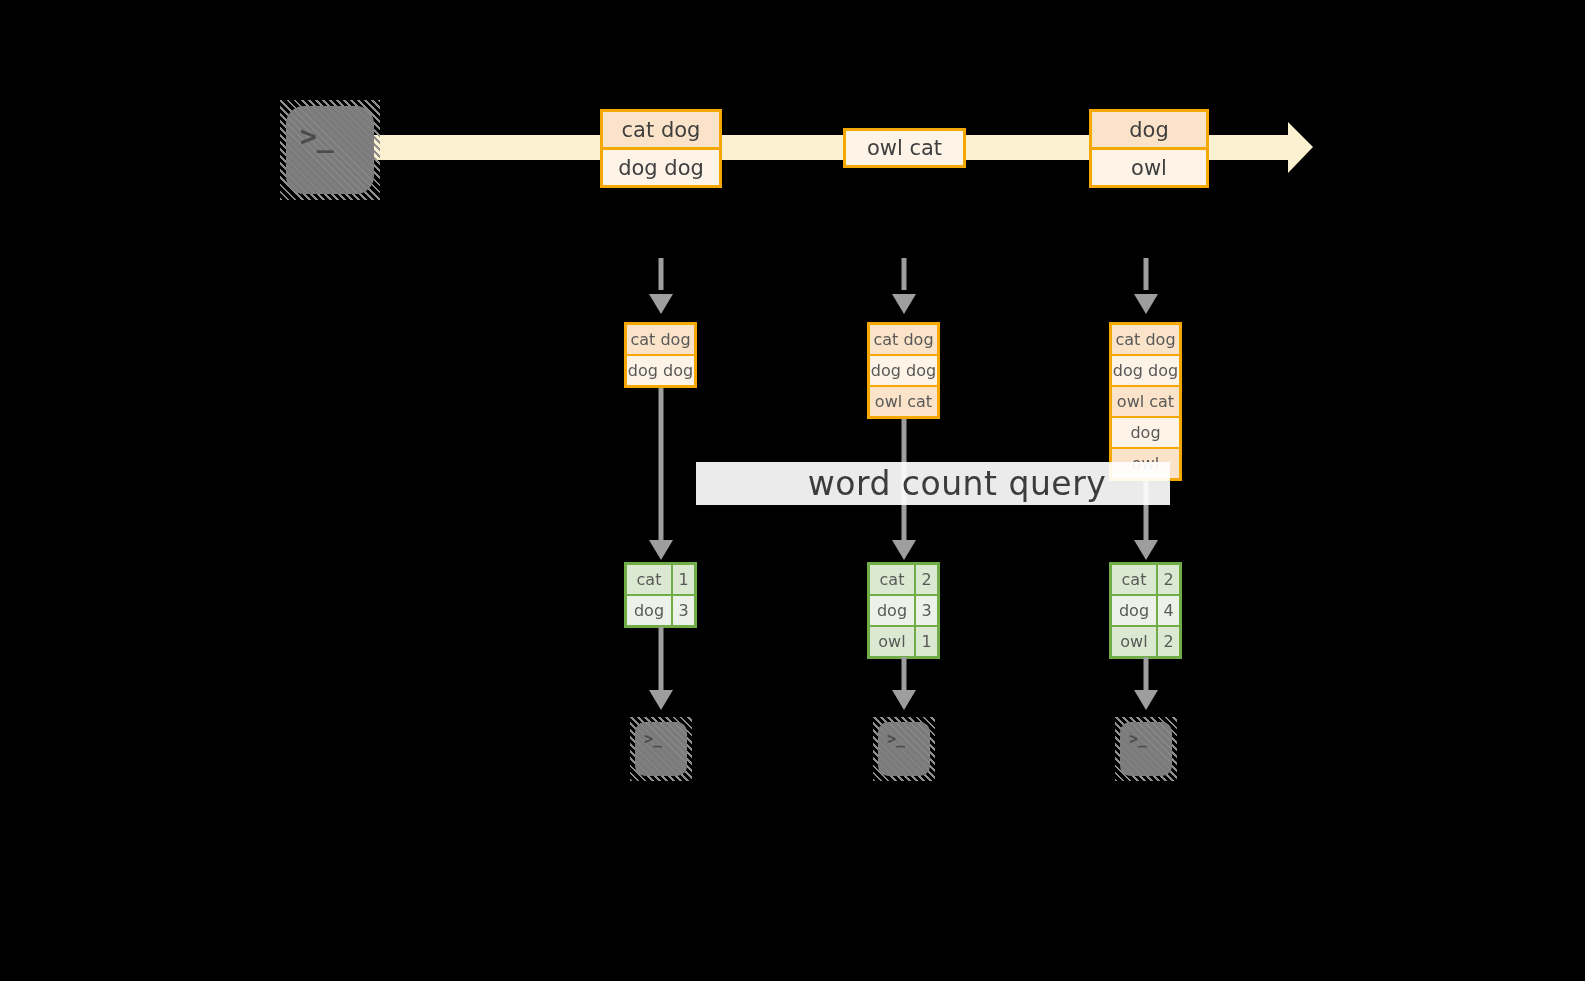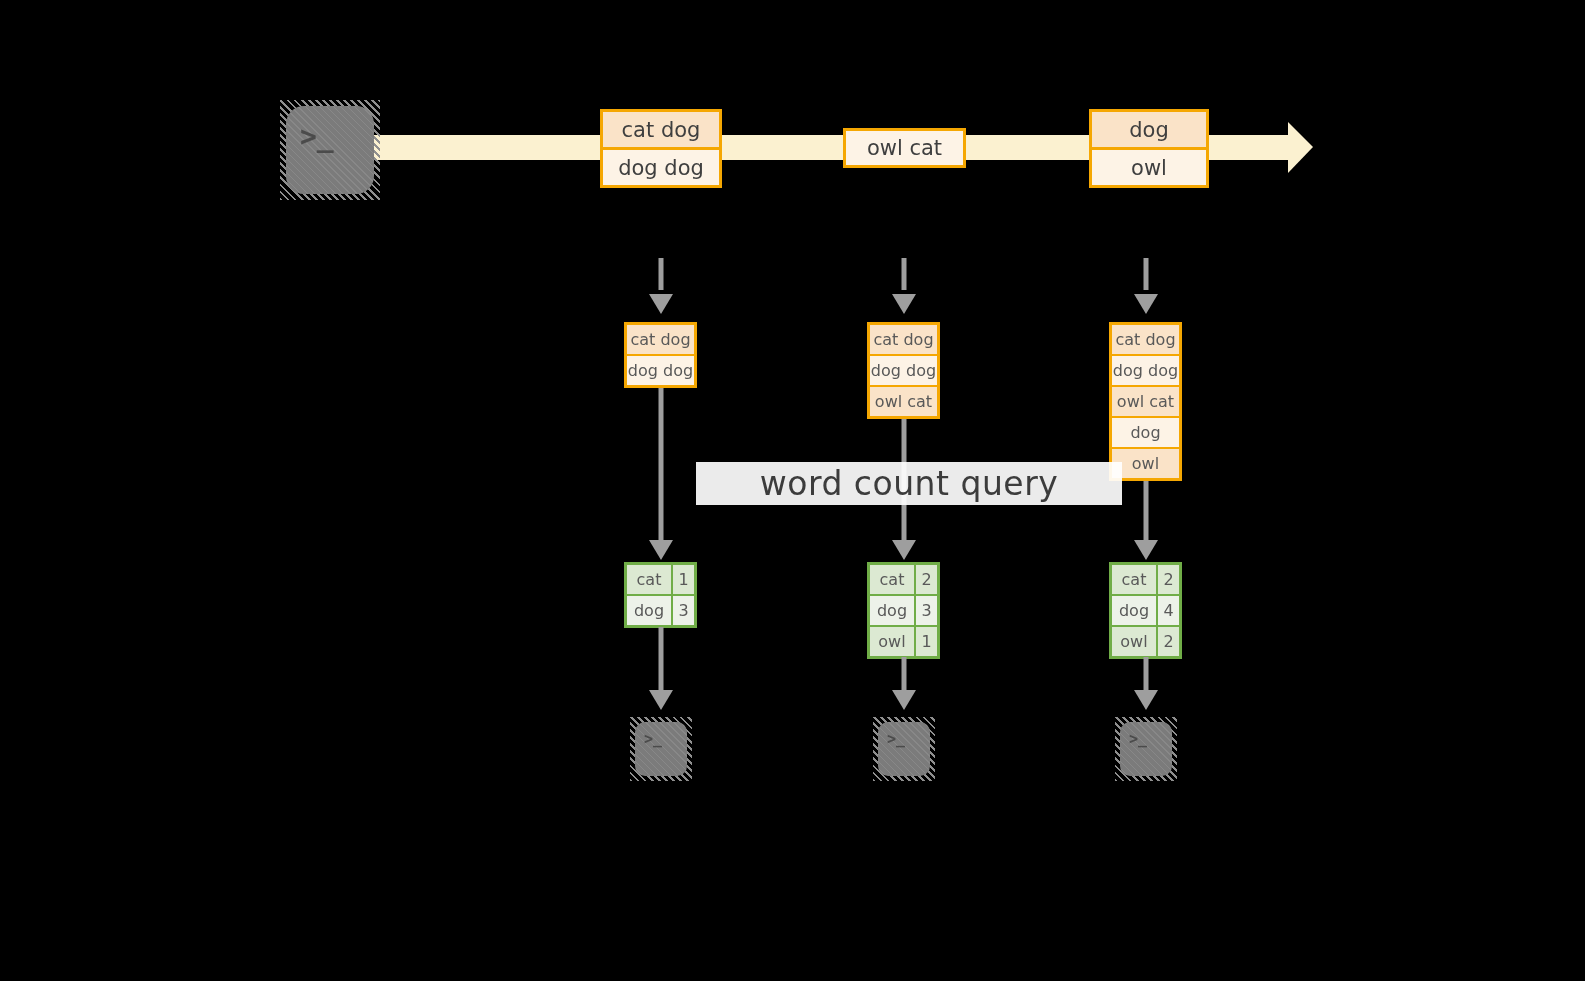--- a/index.html
+++ b/index.html
@@ -55,21 +55,21 @@
   .gtable .gcell{height:29px;font-size:16px;display:flex;align-items:center;justify-content:center;color:var(--text-cell);}
   .grow-dark{background:var(--fill-green-dark);}
   .grow-light{background:var(--fill-green-light);}
   
   .vline{position:absolute;width:5px;background:var(--arrow-gray);transform:translateX(-50%);z-index:4;}
   .vhead{position:absolute;width:0;height:0;transform:translateX(-50%);z-index:4;
     border-left:12px solid transparent;border-right:12px solid transparent;border-top:20px solid var(--arrow-gray);}
   
   .qlabel{position:absolute;left:696px;top:462px;width:426px;height:43px;z-index:5;
     background:rgba(255,255,255,0.92);display:flex;align-items:center;justify-content:center;
-    font-size:33px;font-weight:400;color:#3C3C3C;letter-spacing:0.5px;}
+    font-size:33px;font-weight:400;color:#3C3C3C;letter-spacing:0.5px;padding-left:48px;}
 </style>
 </head>
 <body>
 
 <div class="canvas">
 
   <div class="band"></div>
   <div class="band-head"></div>
 
   <div class="term term-src">

